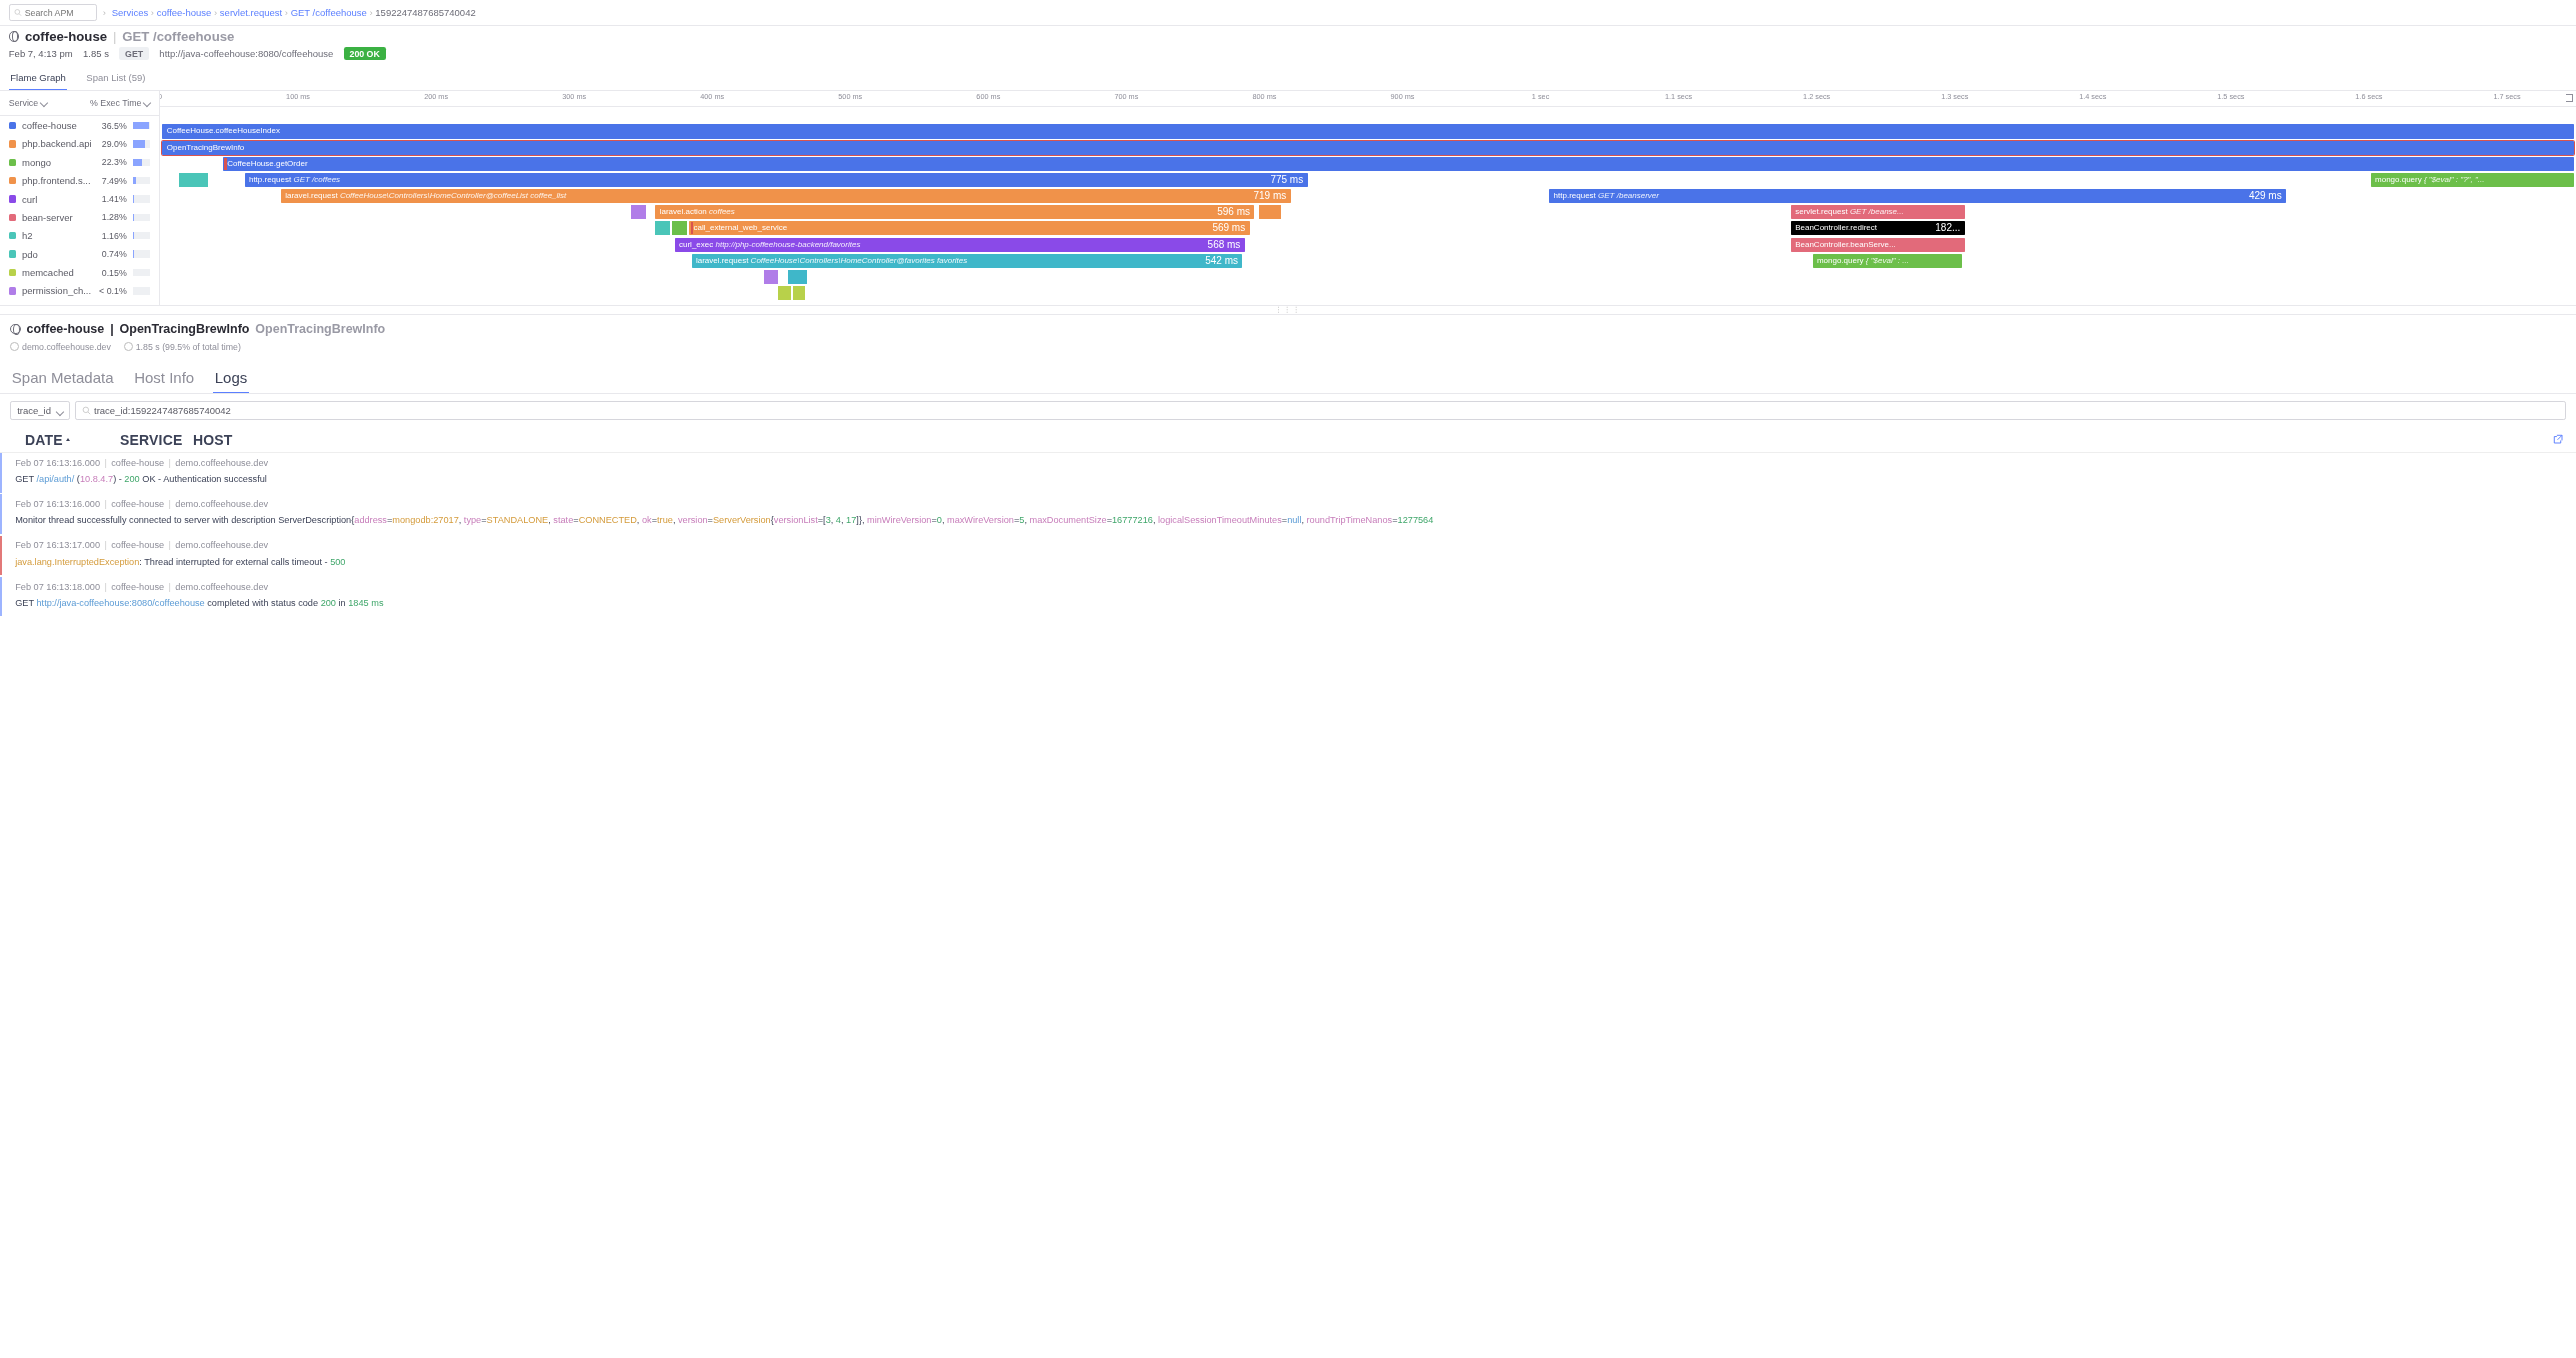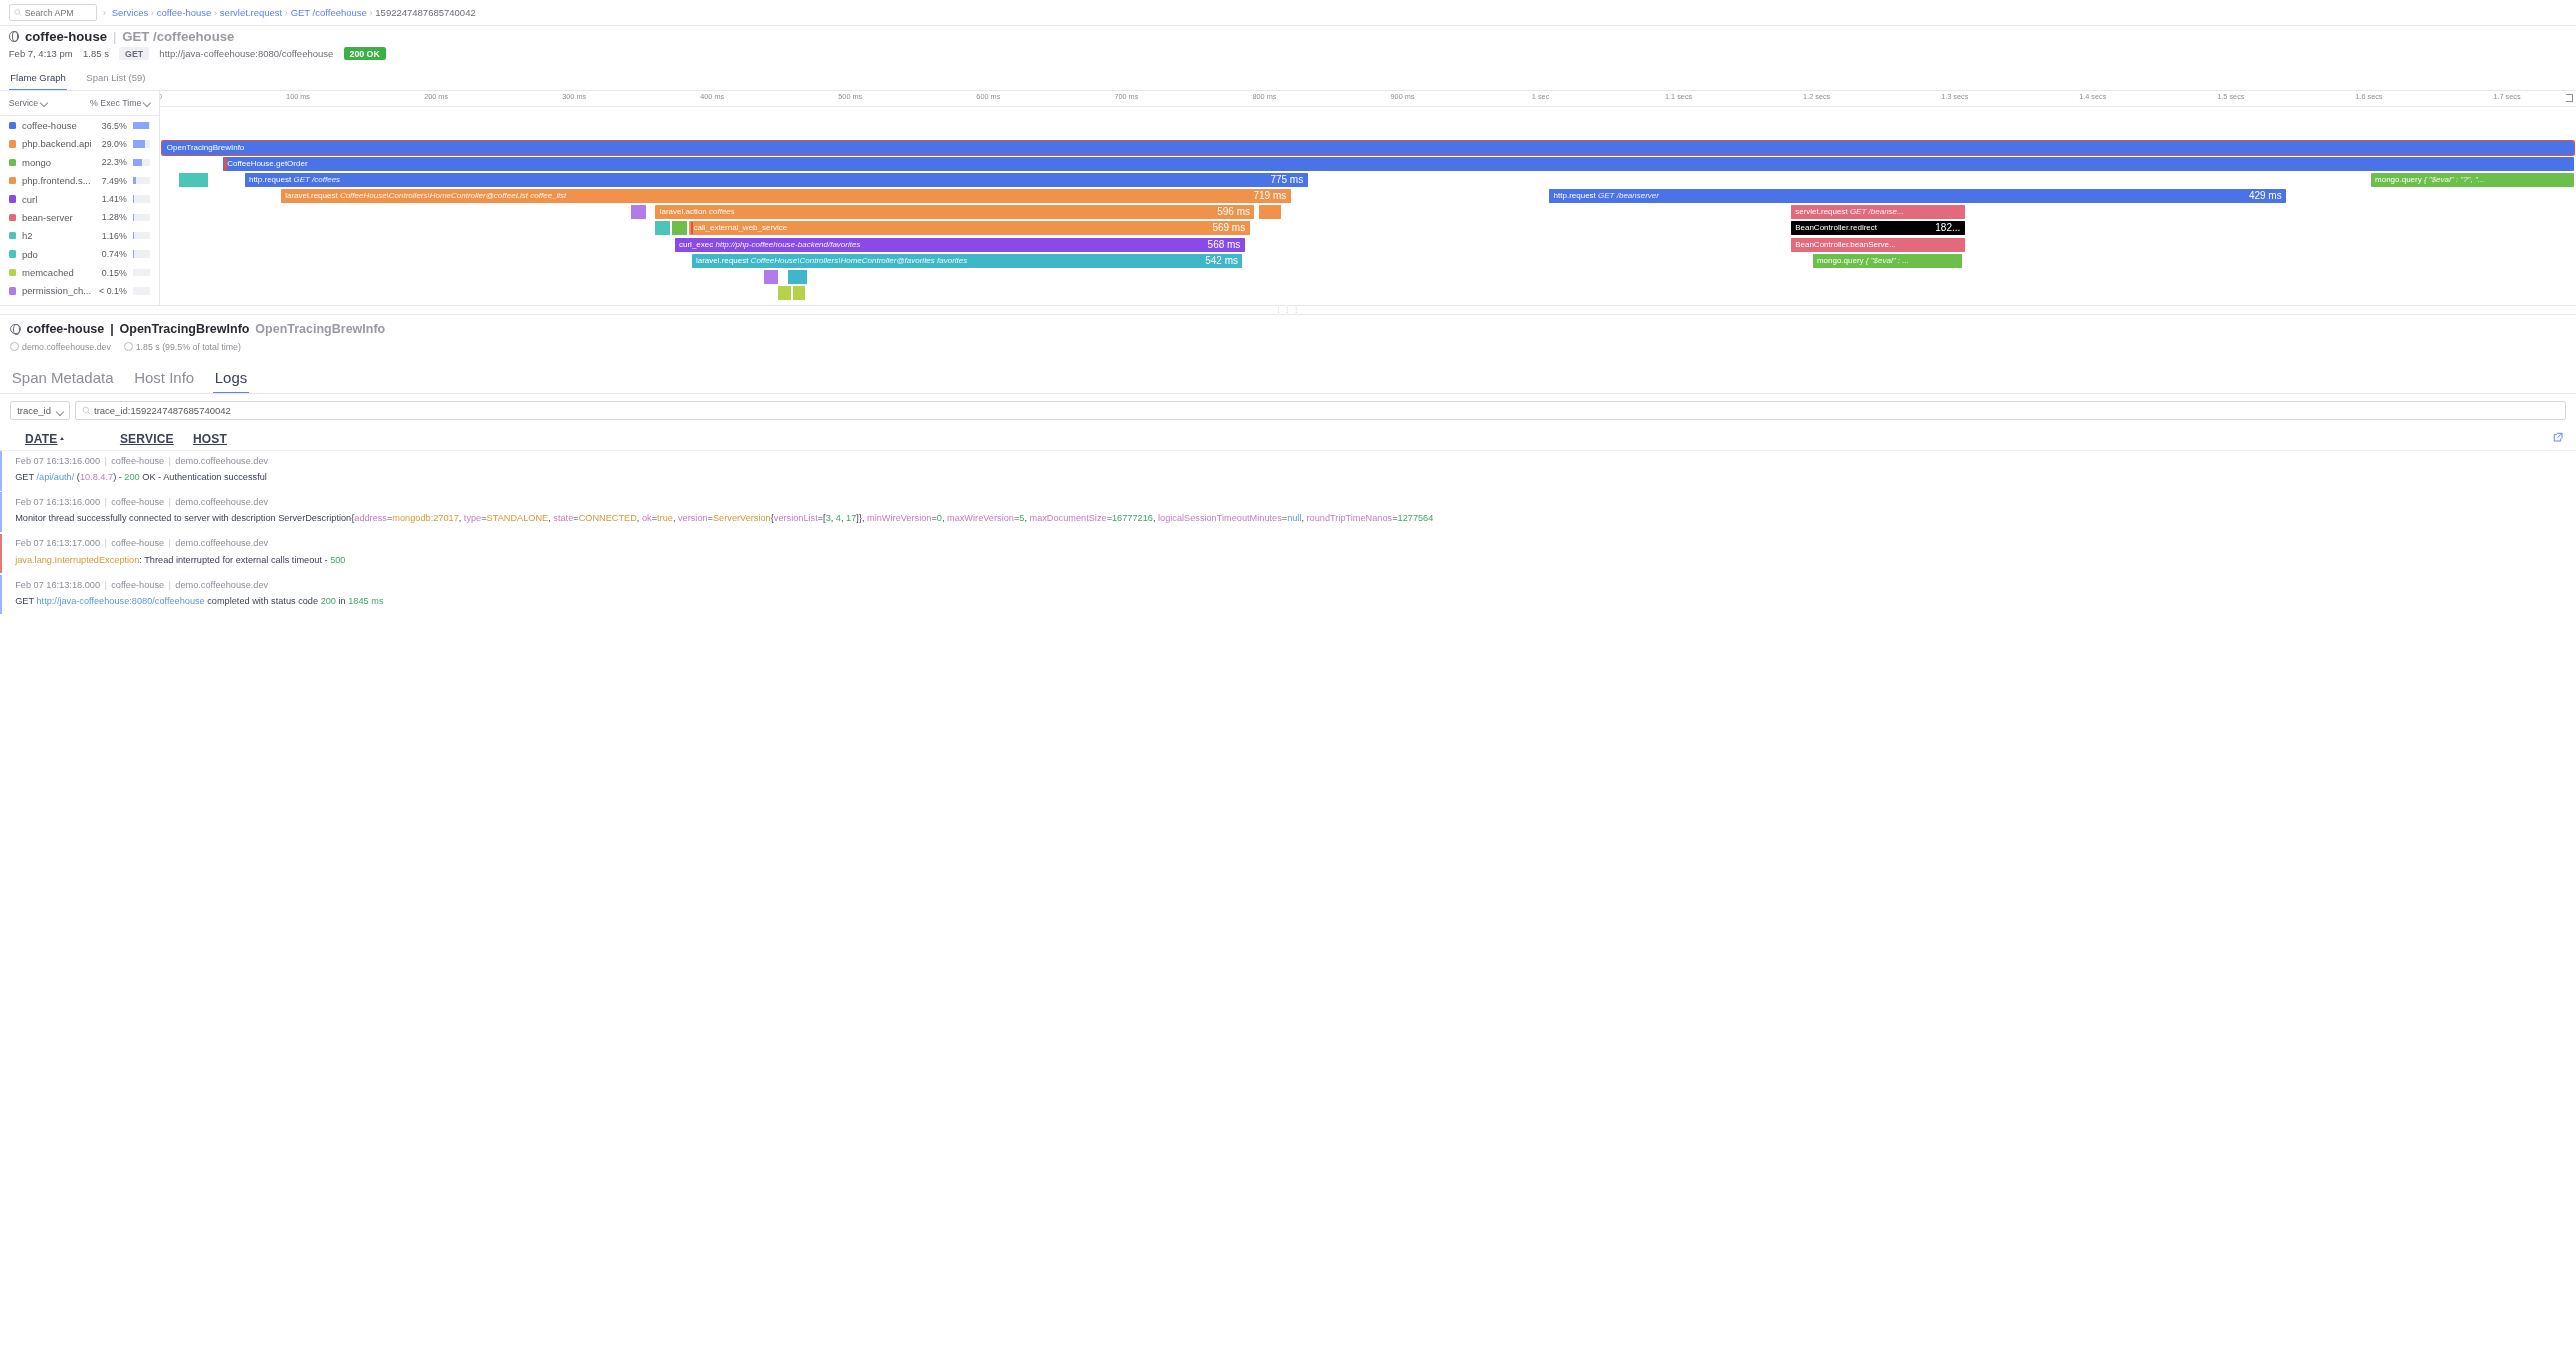--- a/index.html
+++ b/index.html
@@ -57,21 +57,21 @@
 .detail-meta .ring { width:8.8px; height:8.8px; border:1.1px solid #bbb; border-radius:50%; display:inline-block; position:relative; top:1.5px; margin-right:2.9px; }
 .detail-meta .clock { width:8.8px; height:8.8px; border:1.1px solid #bbb; border-radius:50%; display:inline-block; position:relative; top:1.5px; margin-right:2.9px; }
 .detail-tabs { display:flex; gap:17.6px; padding:4.4px 10.3px 0; border-bottom:0.7px solid #e8e8ec; }
 .detail-tab { padding:5.9px 1.5px; font-size:15px; color:#8e8e99; cursor:pointer; border-bottom:1.5px solid transparent; }
 .detail-tab.active { color:#3c4257; border-bottom-color:#5b7fff; }
 .filter-row { display:flex; gap:5.9px; padding:7.3px 10.3px; align-items:center; }
 .filter-dd { border:0.7px solid #d6d6dc; border-radius:2.2px; padding:2.9px 17.6px 2.9px 5.9px; font-size:9.5px; color:#5a5a64; background:#fff; position:relative; cursor:pointer; }
 .filter-dd .chev { position:absolute; right:5.9px; top:6.6px; }
 .filter-search { flex:1; display:flex; align-items:center; border:0.7px solid #d6d6dc; border-radius:2.2px; padding:2.9px 5.9px; background:#fff; }
 .filter-search input { border:none; outline:none; font-size:9.5px; width:100%; color:#5a5a64; }
-.log-head { display:flex; padding:4.4px 13.2px; font-size:12px; font-weight:700; color:#3c4257; letter-spacing:0.2px; border-bottom:0.7px solid #eee;text-decoration:underline; }
+.log-head { display:flex; padding:4.4px 13.2px; font-size:14px; font-weight:700; color:#3c4257; letter-spacing:0.2px; border-bottom:0.7px solid #eee; }
 .log-head .c-date { width:95px; display:flex; align-items:center; gap:2.9px; }
 .log-head .c-svc { width:73px; }
 .log-head .c-host { flex:1; }
 .log-head .ext { color:#5b7fff; cursor:pointer; }
 .log-entry { padding:2.9px 13.2px 5.9px; font-family:Menlo,Consolas,monospace; font-size:9.2px; line-height:1.6; position:relative; border-left:2.2px solid transparent; margin-bottom:1.5px; }
 .log-entry.blue { border-left-color:#9db4ff; }
 .log-entry.red { border-left-color:#e27878; }
 .log-meta { color:#8e8e99; }
 .log-meta .pipe { color:#ccc; margin:0 4.4px; }
 .log-body { color:#3c4257; margin-top:1.5px; word-break:break-word; }
@@ -232,20 +232,21 @@
         <div class="tick" style="left: 57.1429%;">1 sec</div>
         <div class="tick" style="left: 62.8571%;">1.1 secs</div>
         <div class="tick" style="left: 68.5714%;">1.2 secs</div>
         <div class="tick" style="left: 74.2857%;">1.3 secs</div>
         <div class="tick" style="left: 80%;">1.4 secs</div>
         <div class="tick" style="left: 85.7143%;">1.5 secs</div>
         <div class="tick" style="left: 91.4286%;">1.6 secs</div>
         <div class="tick" style="left: 97.1429%;">1.7 secs</div>
       </div>
     <div class="flame-rows" id="flame" style="height:198px;">
+        <div class="span-bar" style="top: 17.6px; left: 0.1%; width: 99.8%; background: rgb(74, 115, 232);"><span>CoffeeHouse.coffeeHouseIndex</span></div>
         <div class="span-bar" style="top: 34px; left: 0.1%; width: 99.8%; background: rgb(74, 115, 232); outline: rgb(217, 83, 79) solid 1.5px;"><span>OpenTracingBrewInfo</span></div>
         <div class="span-bar" style="top: 50px; left: 2.6%; width: 97.3%; background: rgb(74, 115, 232);"><span class="err"></span><span>CoffeeHouse.getOrder</span></div>
         <div class="thin-bar" style="top: 66px; left: 0.8%; width: 1.2%; background: rgb(74, 197, 184);"></div>
         <div class="span-bar" style="top: 66px; left: 3.5%; width: 44%; background: rgb(74, 115, 232);"><span>http.request </span><span class="ital">GET /coffees</span><span class="dur">775 ms</span></div>
         <div class="span-bar" style="top: 66px; left: 91.5%; width: 8.4%; background: rgb(108, 191, 74);"><span>mongo.query </span><span class="ital">{ "$eval" : "?", "...</span></div>
         <div class="span-bar" style="top: 82px; left: 5%; width: 41.8%; background: rgb(240, 146, 74);"><span>laravel.request </span><span class="ital">CoffeeHouse\Controllers\HomeController@coffeeList coffee_list</span><span class="dur">719 ms</span></div>
         <div class="span-bar" style="top: 82px; left: 57.5%; width: 30.5%; background: rgb(74, 115, 232);"><span>http.request </span><span class="ital">GET /beanserver</span><span class="dur">429 ms</span></div>
         <div class="thin-bar" style="top: 98px; left: 19.5%; width: 0.6%; background: rgb(176, 125, 232);"></div>
         <div class="span-bar" style="top: 98px; left: 20.5%; width: 24.8%; background: rgb(240, 146, 74);"><span>laravel.action </span><span class="ital">coffees</span><span class="dur">596 ms</span></div>
         <div class="thin-bar" style="top: 98px; left: 45.5%; width: 0.9%; background: rgb(240, 146, 74);"></div>

